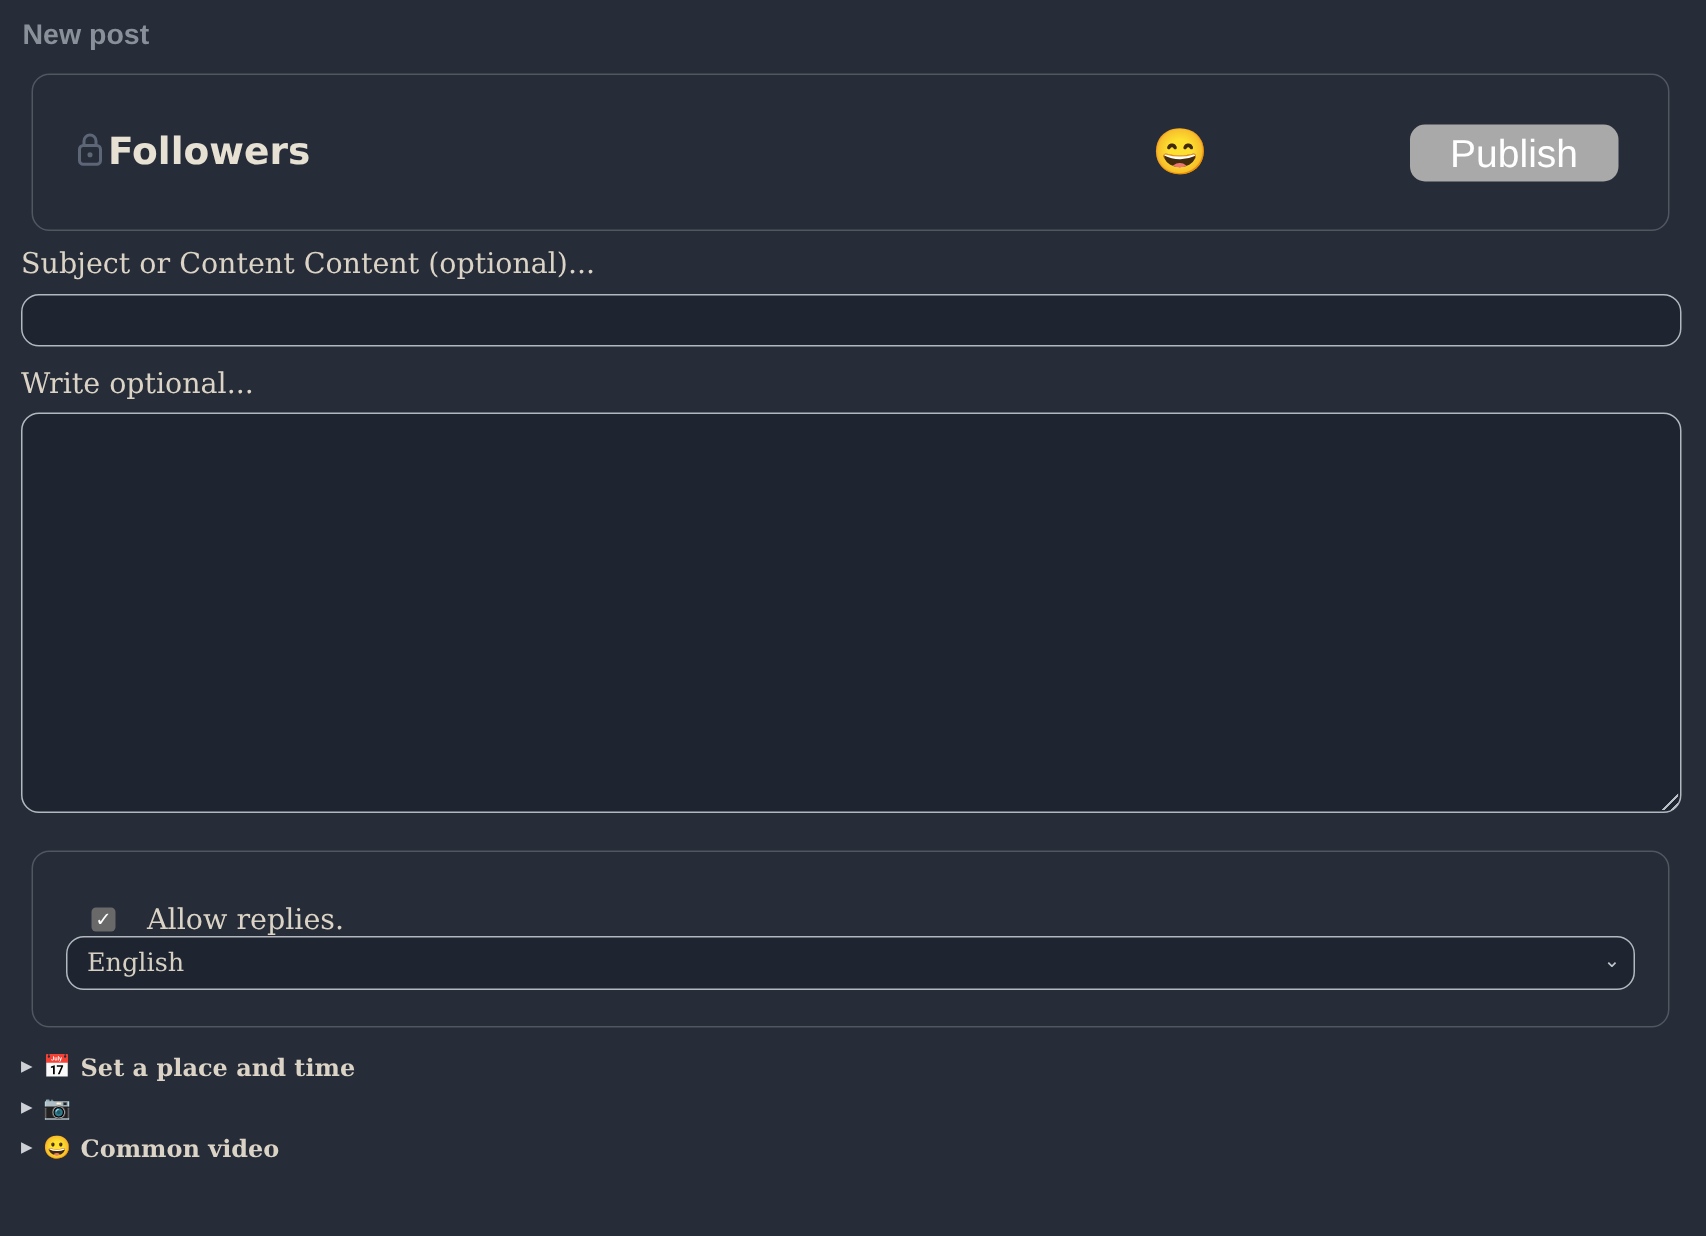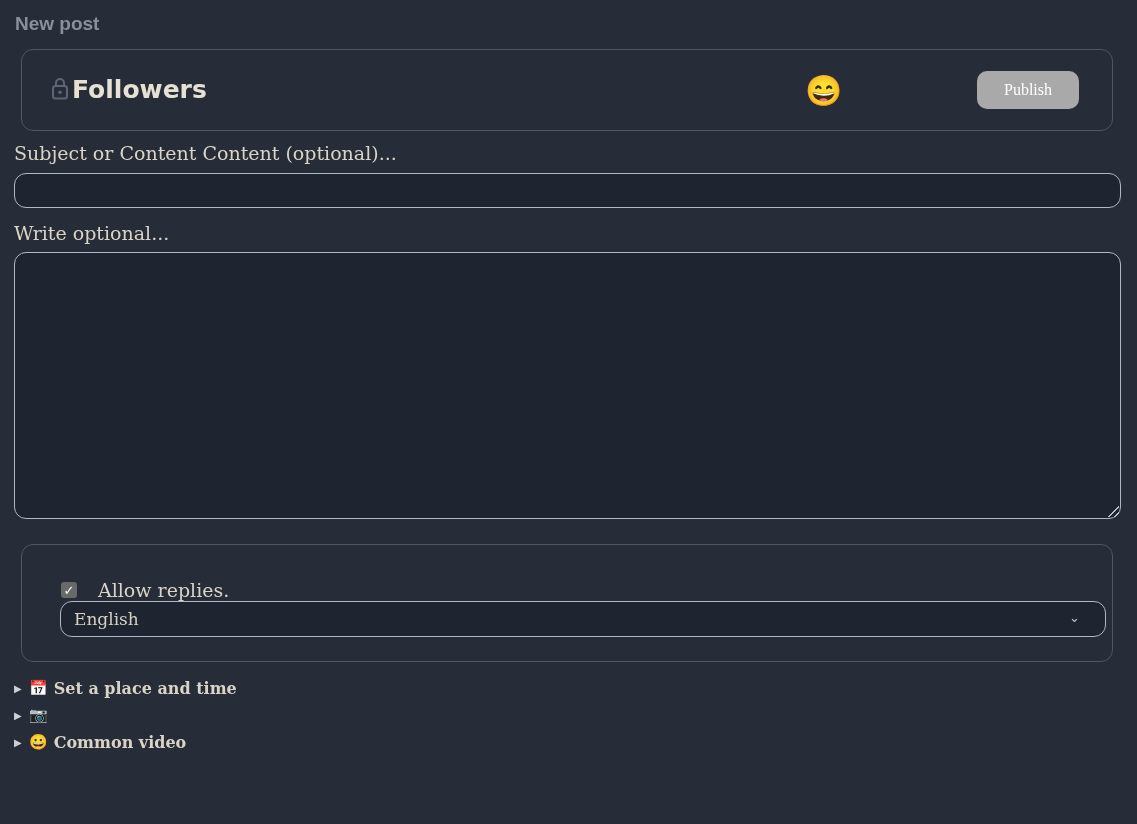--- a/index.html
+++ b/index.html
@@ -24,21 +24,21 @@
 
   .panel {
     border: 1px solid #51565f;
     border-radius: 12px;
     margin: 0 8px 0 7px;
     background: transparent;
   }
 
   
   .composer-header {
-    height: 82px;
+    height: 105px;
     display: flex;
     align-items: center;
     padding: 0 33px 0 29px;
   }
   .visibility {
     flex: 1;
     display: flex;
     align-items: flex-start;
     gap: 3px;
     cursor: pointer;
@@ -53,22 +53,22 @@
   }
   .header-emoji {
     font-size: 30px;
     line-height: 33px;
     margin-right: 134px;
     cursor: pointer;
   }
   .publish-btn {
     background: #a9a9a9;
     color: #ffffff;
-    font-family: Liberation Serif, serif;
-    font-size: 16px;
+    font-family: Liberation Sans, sans-serif;
+    font-size: 26px;
     line-height: 22px;
     padding: 8px 27px;
     border: none;
     border-radius: 10px;
     cursor: pointer;
   }
 
   
   .field-label {
     font-size: 19px;
@@ -158,21 +158,20 @@
     height: 36px;
     background: #1f2530;
     border: 1px solid #b3b8bf;
     border-radius: 12px;
     color: #d6d0c3;
     font-size: 17px;
     font-family: "DejaVu Serif", serif;
     padding: 0 30px 0 13px;
     outline: none;
     cursor: pointer;
-    margin-left: 16px;
   }
   .select-chevron {
     position: absolute;
     right: 10px; top: 50%;
     transform: translateY(-60%);
     color: #c3c7cd;
     font-size: 13px;
     pointer-events: none;
   }
 

